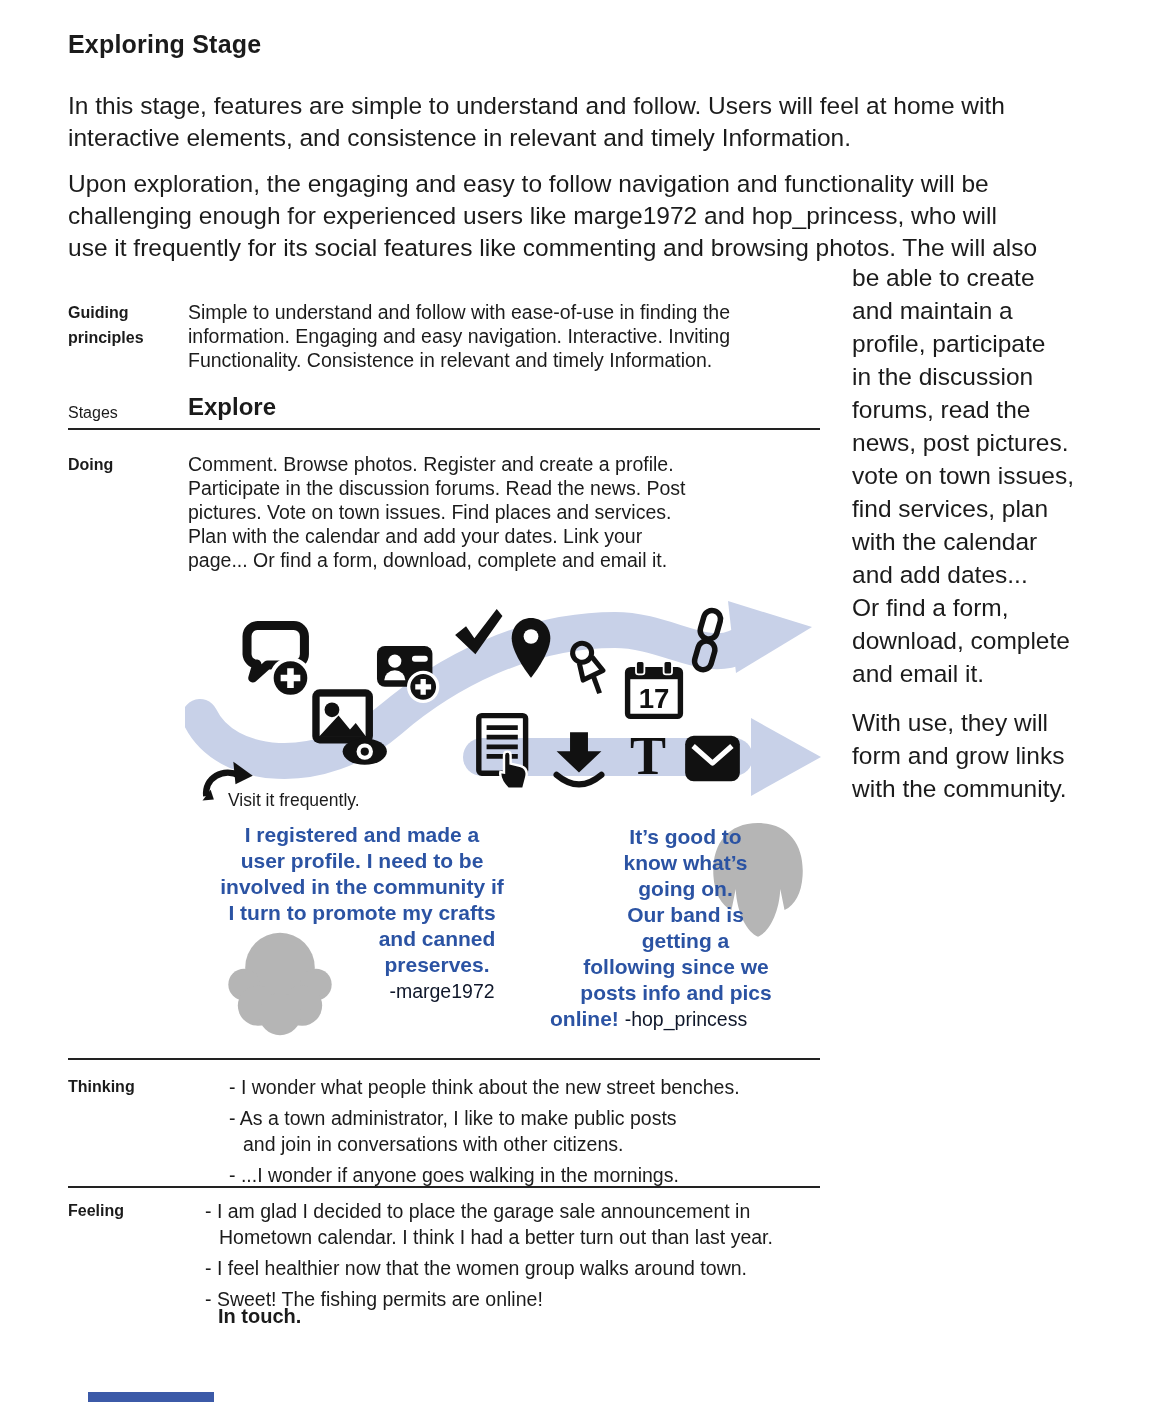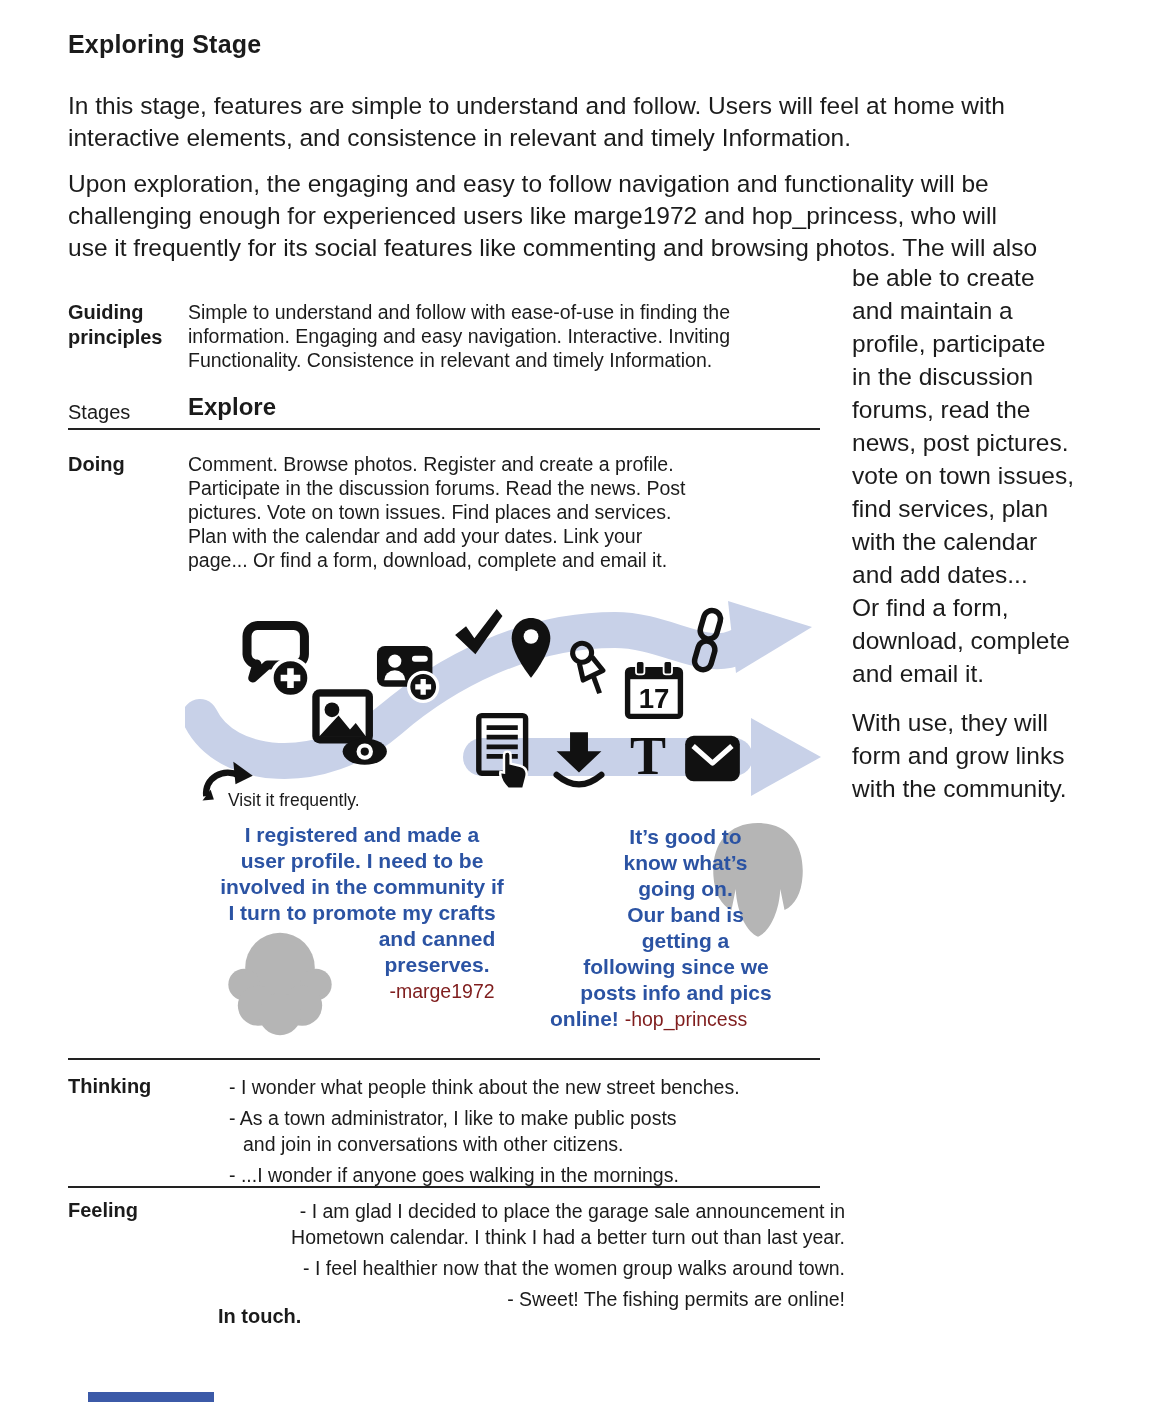--- a/index.html
+++ b/index.html
@@ -6,30 +6,30 @@
   .page{
     position:relative;width:1165px;height:1402px;background:#fff;overflow:hidden;
     font-family:"Liberation Sans",sans-serif;color:#1b1b1b;
   }
   .abs{position:absolute;}
   .pre{white-space:pre-line;}
   .title{font-size:25px;font-weight:bold;letter-spacing:.2px;}
   .intro{font-size:24.5px;line-height:32px;width:1045px;}
   .rightcol{font-size:24.5px;line-height:33px;width:255px;}
   .rightcol .p2{margin-top:16px;}
-  .label{font-size:20px;font-weight:bold;line-height:25px;width:118px;}
+  .label{font-size:16px;font-weight:bold;line-height:25px;width:118px;}
   .label.plain{font-weight:normal;}
   .secbody{font-size:19.5px;line-height:24px;width:640px;}
   .explore{font-size:24px;font-weight:bold;}
   .rule{height:2px;background:#222;width:752px;}
   .bullets{font-size:19.5px;line-height:26px;width:640px;}
   .bullets .b{margin-bottom:5px;padding-left:14px;text-indent:-14px;white-space:pre-line;}
   .caption{font-size:17.5px;}
   .quote{font-size:21px;font-weight:bold;line-height:26px;color:var(--quote-blue,#2b53a3);text-align:center;}
-  .attr{color:#7f1d1d;font-weight:normal;font-size:19.5px;}
+  .attr{color:#0f172a;font-weight:normal;font-size:19.5px;}
   .shift{padding-left:150px;}
   .marge-attr{padding-left:160px;text-align:center;}
   .hop-narrow{width:175px;}
   .intouch{font-size:20px;font-weight:bold;}
   .icon svg{width:100%;height:100%;display:block;}
   .serifT{font-family:"Liberation Serif",serif;font-weight:bold;font-size:54px;line-height:52px;color:#111;}
   .footerbar{background:var(--footer-blue,#3c5aa8);}
   .z1{z-index:1;} .z2{z-index:2;}
 </style>
 </head>
@@ -227,21 +227,21 @@
   <div class="abs label" style="left:68px;top:1074px;">Thinking</div>
   <div class="abs bullets" style="left:205px;top:1074px;margin-left:24px;">
     <div class="b">- I wonder what people think about the new street benches.</div>
     <div class="b">- As a town administrator, I like to make public posts
 and join in conversations with other citizens.</div>
     <div class="b">- ...I wonder if anyone goes walking in the mornings.</div>
   </div>
 
   <div class="abs rule" style="left:68px;top:1186px;"></div>
   <div class="abs label" style="left:68px;top:1198px;">Feeling</div>
-  <div class="abs bullets" style="left:205px;top:1198px;text-align:right;">
+  <div class="abs bullets" style="left:205px;top:1198px;">
     <div class="b">- I am glad I decided to place the garage sale announcement in
 Hometown calendar. I think I had a better turn out than last year.</div>
     <div class="b">- I feel healthier now that the women group walks around town.</div>
     <div class="b">- Sweet! The fishing permits are online!</div>
   </div>
   <div class="abs intouch" style="left:218px;top:1305px;">In touch.</div>
 
   <div class="abs footerbar" style="left:88px;top:1392px;width:126px;height:10px;"></div>
 
 </div>

